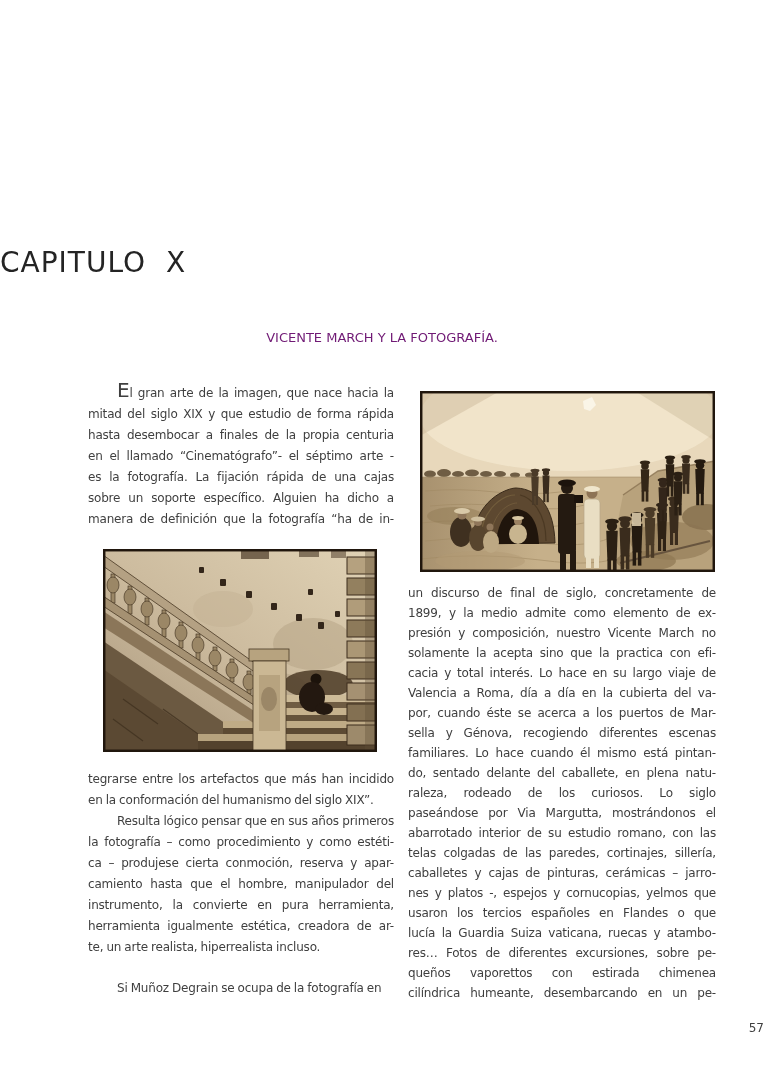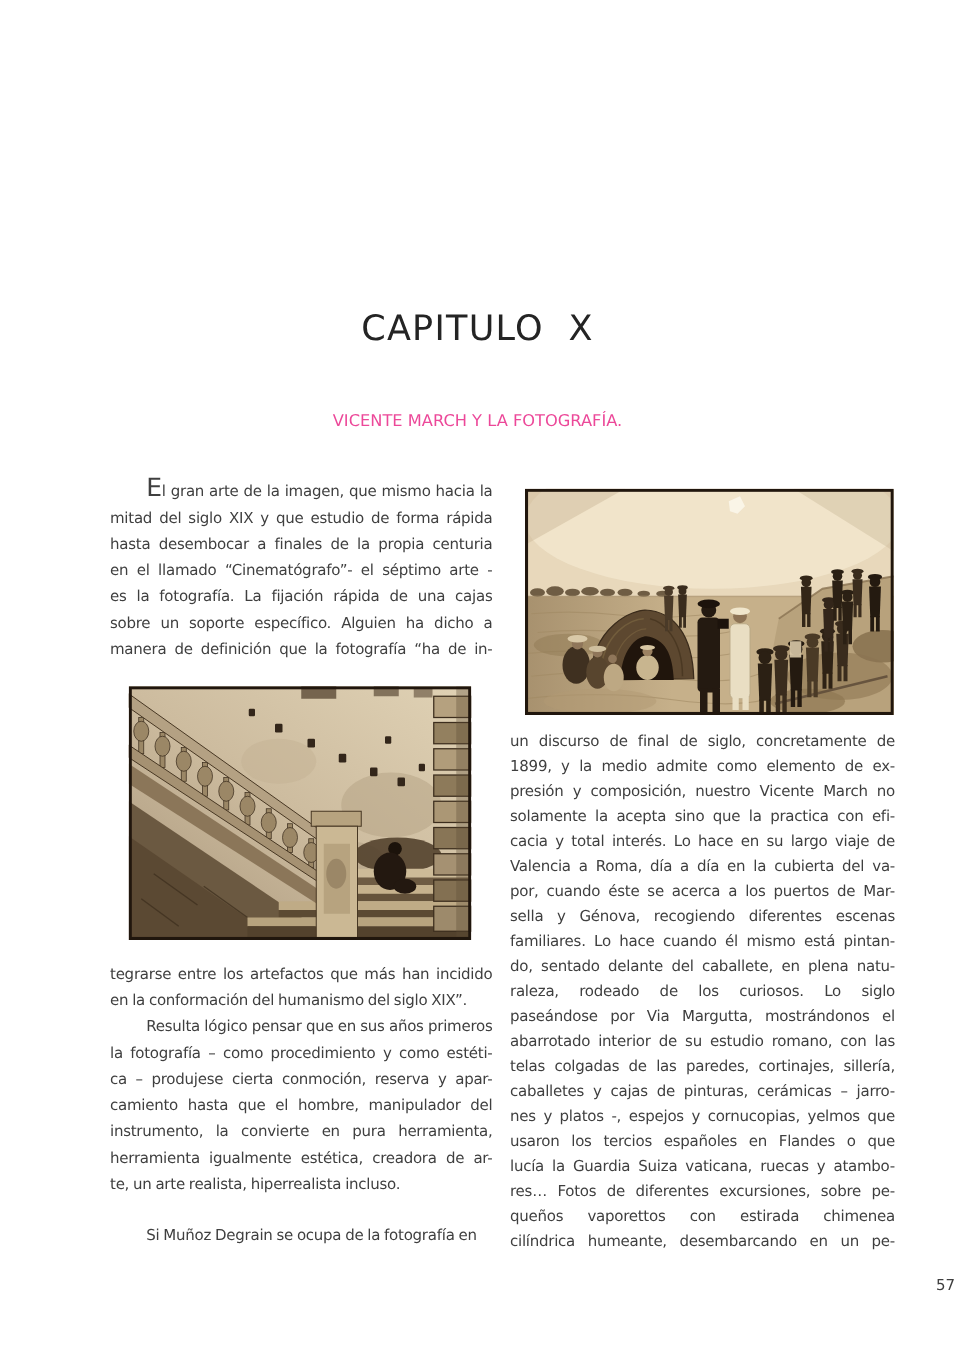--- a/index.html
+++ b/index.html
@@ -1,21 +1,21 @@
 <!DOCTYPE html>
 <html lang="es"><head>
 <meta charset="utf-8">
 <style>
   html,body{margin:0;padding:0;background:#ffffff;}
   .page{position:relative;width:764px;height:1080px;background:#ffffff;overflow:hidden;
         font-family:"DejaVu Sans","Liberation Sans",sans-serif;color:#3f3f3f;}
-  .title{position:absolute;top:246px;left:0;width:764px;text-align:center;
+  .title{position:absolute;top:246px;left:0;width:764px;text-align:left;
          font-size:28px;letter-spacing:1px;color:#242424;}
   .subtitle{position:absolute;top:330px;left:0;width:764px;text-align:center;
-            font-size:13px;color:#ec4899;}
+            font-size:13px;color:#701a75;}
   .col{position:absolute;font-size:12px;line-height:21px;letter-spacing:-0.2px;word-spacing:-0.5px;}
   .left-para1{left:88px;top:383px;width:306px;}
   .left-para2{left:88px;top:769px;width:306px;}
   .right-text{left:408px;top:583px;width:308px;line-height:20px;}
   .line{text-align:justify;}
   .line.j{text-align-last:justify;}
   .line.indent{text-indent:29px;}
   .line.gap{margin-top:20px;}
   .dropcap{font-size:20px;line-height:1px;}
   figure.photo{position:absolute;margin:0;padding:0;}
@@ -27,21 +27,21 @@
 </style>
 </head>
 <body>
 
 <div class="page">
 
   <div class="title">CAPITULO&nbsp; X</div>
   <div class="subtitle">VICENTE MARCH Y LA FOTOGRAFÍA.</div>
 
   <div class="col left-para1">
-    <div class="line j indent"><span class="dropcap">E</span><span>l gran arte de la imagen, que mismo hacia la</span></div>
+    <div class="line j indent"><span class="dropcap">E</span><span>l gran arte de la imagen, que nace hacia la</span></div>
   <div class="line j">mitad del siglo XIX y que estudio de forma rápida</div>
       <div class="line j">hasta desembocar a finales de la propia centuria</div>
       <div class="line j">en el llamado “Cinematógrafo”- el séptimo arte -</div>
       <div class="line j">es la fotografía. La fijación rápida de una cajas</div>
       <div class="line j">sobre un soporte específico. Alguien ha dicho a</div>
       <div class="line j">manera de definición que la fotografía “ha de in-</div>
     </div>
 
   <figure class="photo photo-left" role="img" aria-label="Sepia photograph of an old stone staircase with carved balustrade, a dark figure seated on the steps beside a newel post, weathered wall with putlog holes and stone quoins">
     <svg viewBox="0 0 274 203" preserveAspectRatio="none">

